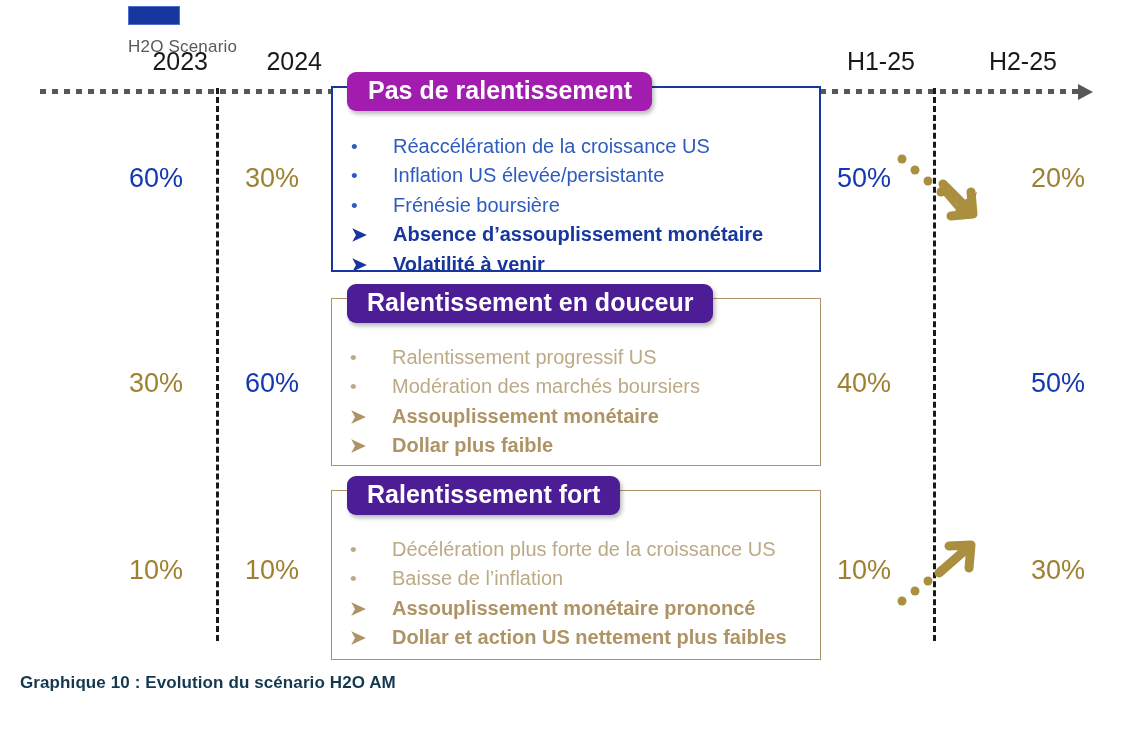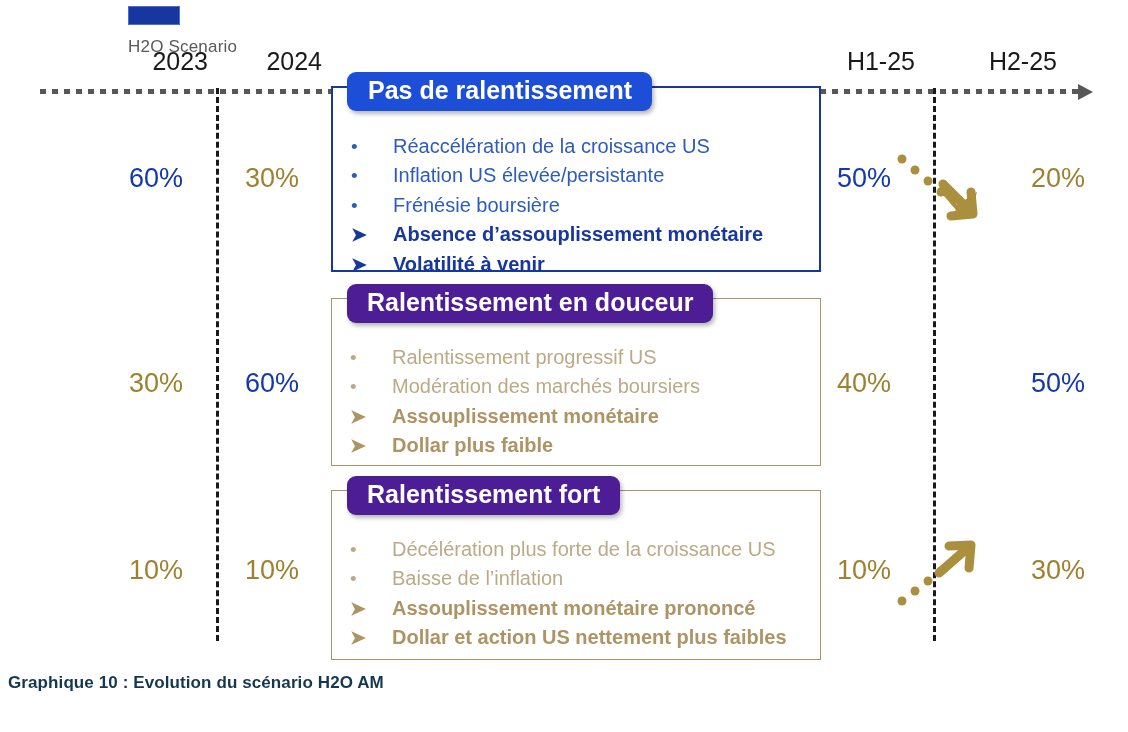--- a/index.html
+++ b/index.html
@@ -133,21 +133,21 @@
     top: 0;
     border-radius: 9px;
     padding: 4px 20px 6px 20px;
     color: #ffffff;
     font-size: 25px;
     font-weight: bold;
     white-space: nowrap;
     z-index: 3;
     box-shadow: 2px 3px 4px rgba(0,0,0,0.28);
   }
-  .scenario.blue .banner { background: #1d4ed8; padding-left: 21px; }
+  .scenario.blue .banner { background: #a21caf; padding-left: 21px; }
   .scenario.gold .banner { background: #4c1d95; }
 
   .scenario ul {
     list-style: none;
     margin: 0;
     padding: 44px 0 14px 18px;
   }
   .scenario li {
     display: flex;
     align-items: baseline;
@@ -186,20 +186,21 @@
   #caption {
     position: absolute;
     left: 8px;
     top: 673px;
     color: #13384F;
   }
   #caption .title {
     font-size: 17px;
     font-weight: bold;
     letter-spacing: 0.1px;
+    margin-left: 12px;
   }
   #caption .source {
     font-size: 17px;
     margin-top: 4px;
   }
 </style>
 </head>
 <body>
 
 <div id="legend">

